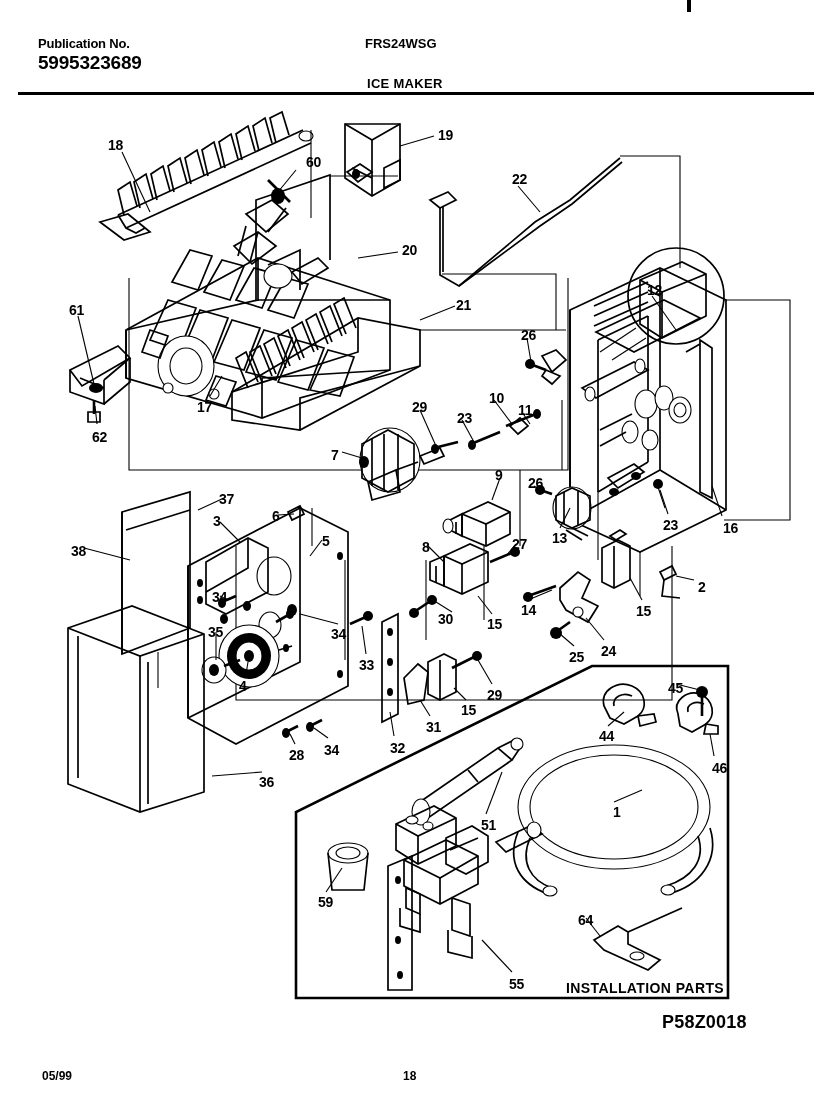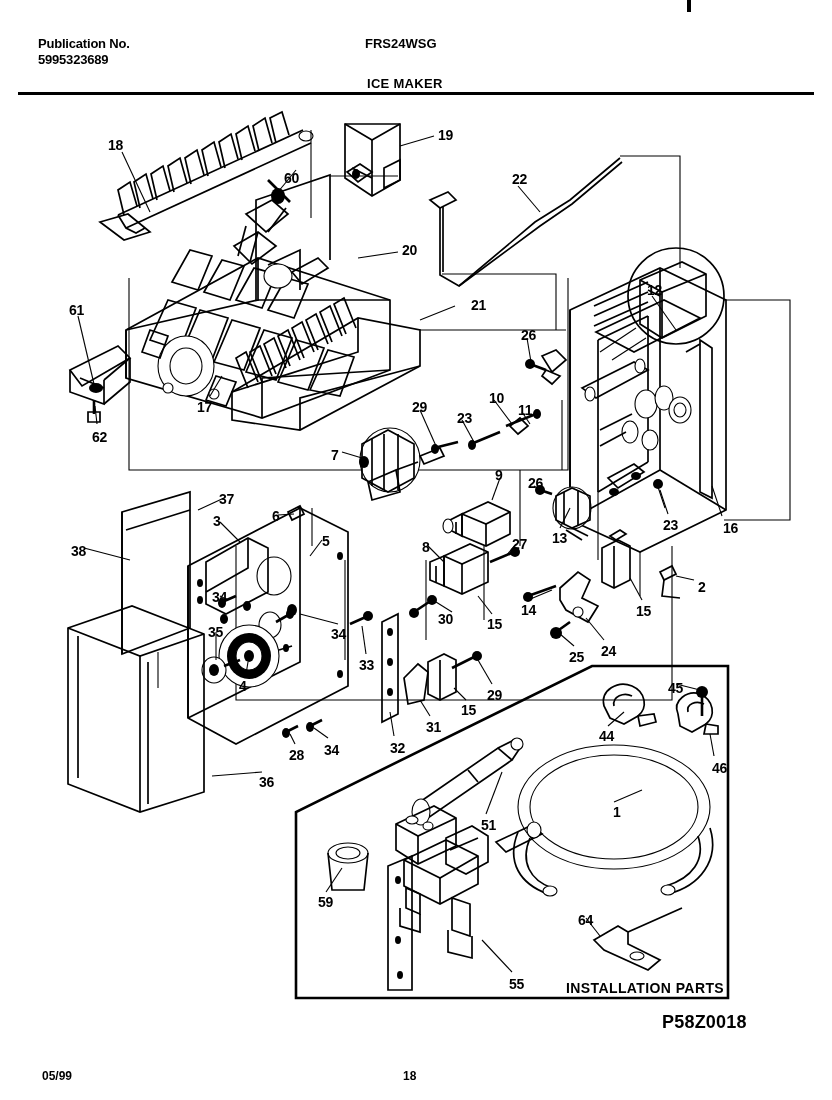--- a/index.html
+++ b/index.html
@@ -6,21 +6,21 @@
   html,body{margin:0;padding:0;background:#fff;}
   body{
     width:832px;height:1100px;position:relative;overflow:hidden;
     font-family:"Liberation Sans", sans-serif;color:#000;
   }
   #sheet{position:absolute;left:0;top:0;width:832px;height:1100px;}
 
   
   .hdr-tick{position:absolute;left:687px;top:0px;width:4px;height:12px;background:#000;}
   .pub-label{position:absolute;left:38px;top:36px;font-size:13px;font-weight:bold;letter-spacing:-0.2px;}
-  .pub-num{position:absolute;left:38px;top:52px;font-size:13px;font-weight:bold;letter-spacing:-0.2px;}
+  .pub-num{position:absolute;left:38px;top:52px;font-size:19px;font-weight:bold;letter-spacing:-0.2px;}
   .model{position:absolute;left:365px;top:36px;font-size:13px;font-weight:bold;letter-spacing:0px;}
   .sect-title{position:absolute;left:367px;top:76px;font-size:13px;font-weight:bold;letter-spacing:0.3px;}
   .hdr-rule{position:absolute;left:18px;top:92px;width:796px;height:3px;background:#000;}
 
   
   .ft-date{position:absolute;left:42px;top:1069px;font-size:12px;font-weight:bold;}
   .ft-page{position:absolute;left:403px;top:1069px;font-size:12px;font-weight:bold;}
   .drawing-code{position:absolute;left:662px;top:1012px;font-size:18px;font-weight:bold;letter-spacing:0.2px;}
 
   
@@ -485,27 +485,27 @@
       <path d="M486 814 L502 772"></path>
       <path d="M614 802 L642 790"></path>
       <path d="M326 892 L342 868"></path>
       <path d="M586 918 L600 936"></path>
       <path d="M512 972 L482 940"></path>
     </g>
   </svg>
 
   <div id="callout-layer">
       <div class="cn" style="left: 108px; top: 138px;">18</div>
-      <div class="cn" style="left: 284px; top: 155px; margin-top: 16px;">60</div>
+      <div class="cn" style="left: 306px; top: 155px;">60</div>
       <div class="cn" style="left: 438px; top: 128px;">19</div>
       <div class="cn" style="left: 512px; top: 172px;">22</div>
       <div class="cn" style="left: 402px; top: 243px;">20</div>
       <div class="cn" style="left: 69px; top: 303px;">61</div>
       <div class="cn" style="left: 647px; top: 283px;">12</div>
-      <div class="cn" style="left: 456px; top: 298px; margin-left: 15px;">21</div>
+      <div class="cn" style="left: 456px; top: 298px;">21</div>
       <div class="cn" style="left: 521px; top: 328px;">26</div>
       <div class="cn" style="left: 197px; top: 400px;">17</div>
       <div class="cn" style="left: 92px; top: 430px;">62</div>
       <div class="cn" style="left: 412px; top: 400px;">29</div>
       <div class="cn" style="left: 457px; top: 411px;">23</div>
       <div class="cn" style="left: 489px; top: 391px; text-align: right;">10</div>
       <div class="cn" style="left: 518px; top: 403px;">11</div>
       <div class="cn" style="left: 331px; top: 448px;">7</div>
       <div class="cn" style="left: 495px; top: 468px;">9</div>
       <div class="cn" style="left: 528px; top: 476px;">26</div>

